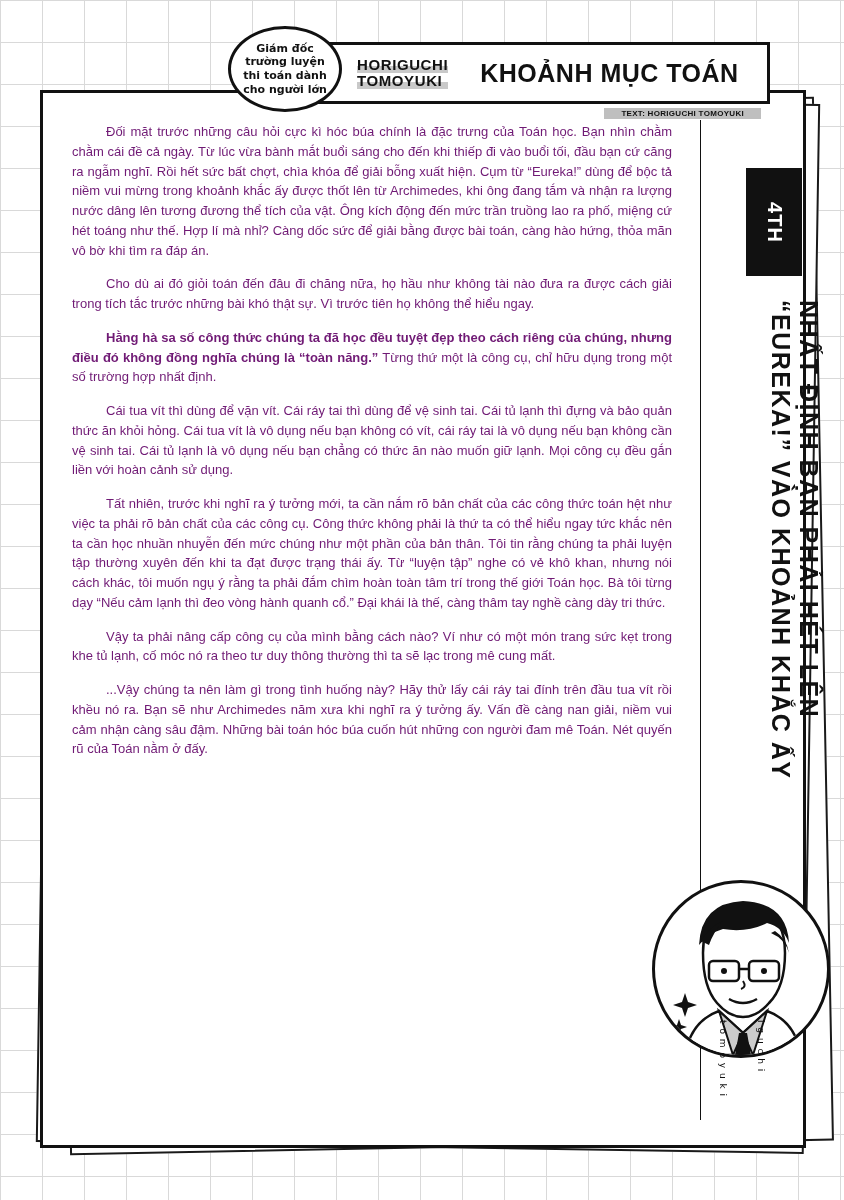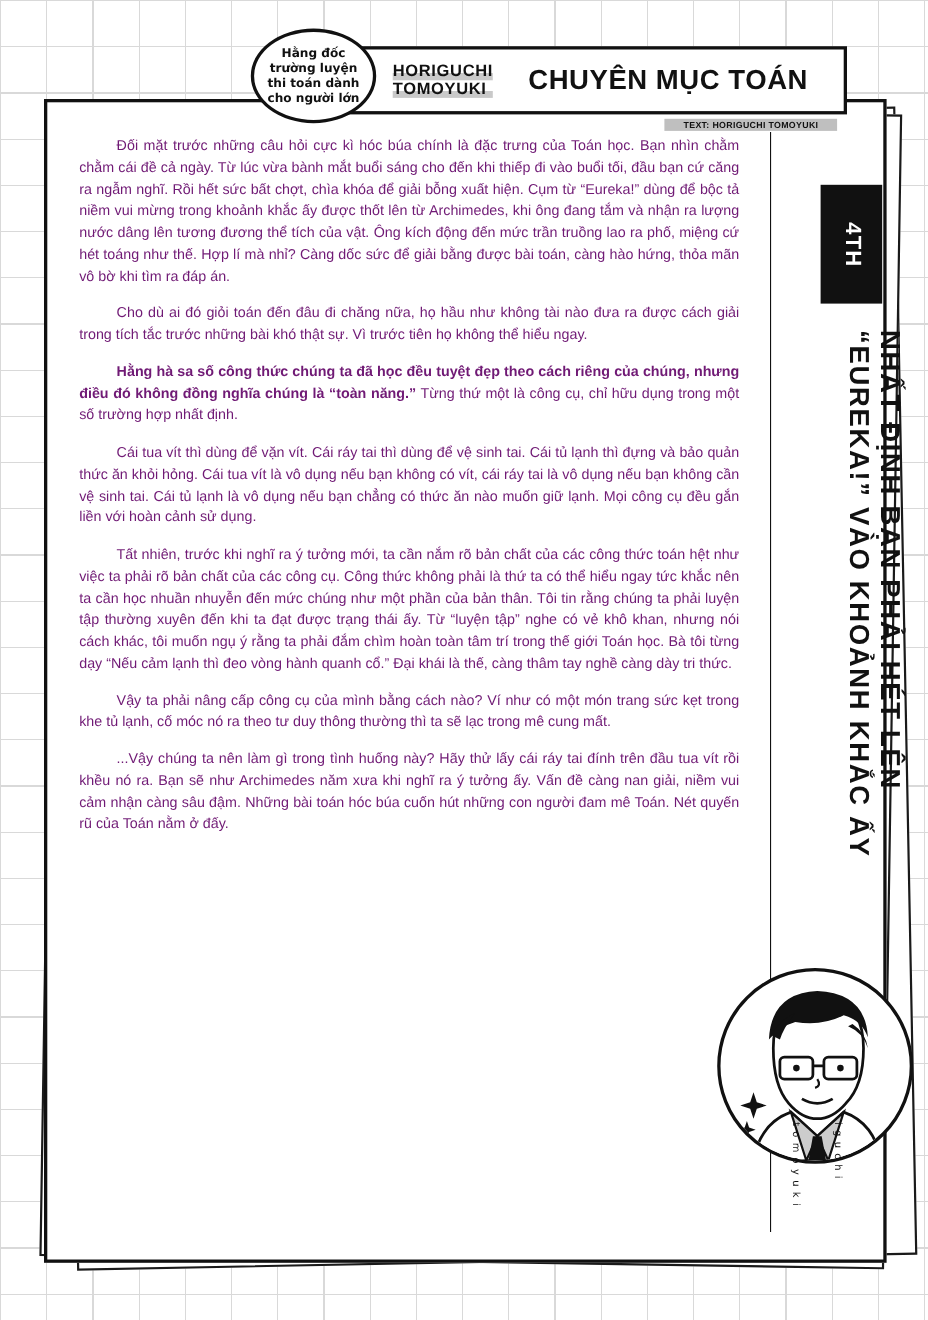--- a/index.html
+++ b/index.html
@@ -240,26 +240,26 @@
 
 <div class="sheet-back2"></div>
 <div class="sheet-back1"></div>
 <div class="sheet-main"></div>
 
 <div class="header">
   <div class="author-block">
     <span class="author-line">HORIGUCHI</span>
     <span class="author-line">TOMOYUKI</span>
   </div>
-  <div class="header-title">CHUYÊN MỤC TOÁN</div>
+  <div class="header-title">KHOẢNH MỤC TOÁN</div>
   <div class="header-credit">TEXT: HORIGUCHI TOMOYUKI</div>
 </div>
 
 <div class="bubble">
-  <span>Hằng đốc</span>
+  <span>Giám đốc</span>
   <span>trường luyện</span>
   <span>thi toán dành</span>
   <span>cho người lớn</span>
 </div>
 
 <div class="issue-box">
   <span>4TH</span>
 </div>
 
 <div class="col-divider"></div>

